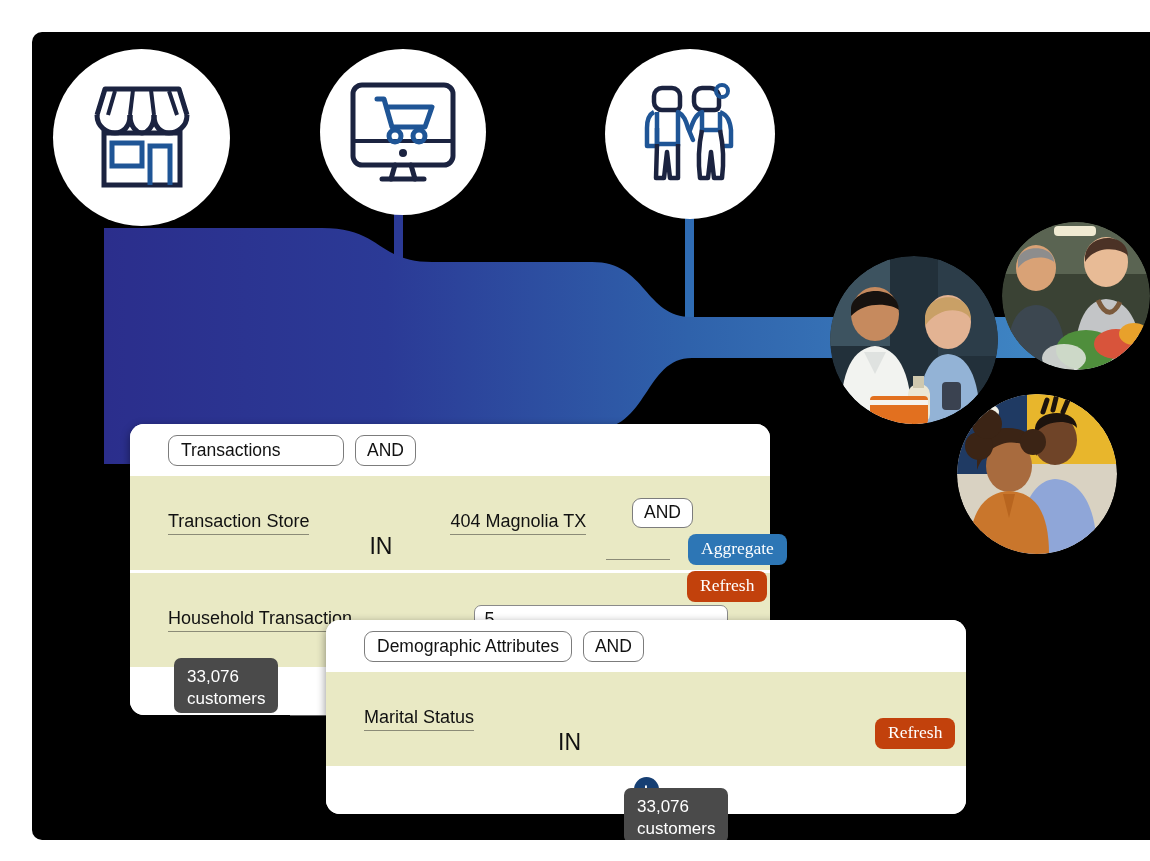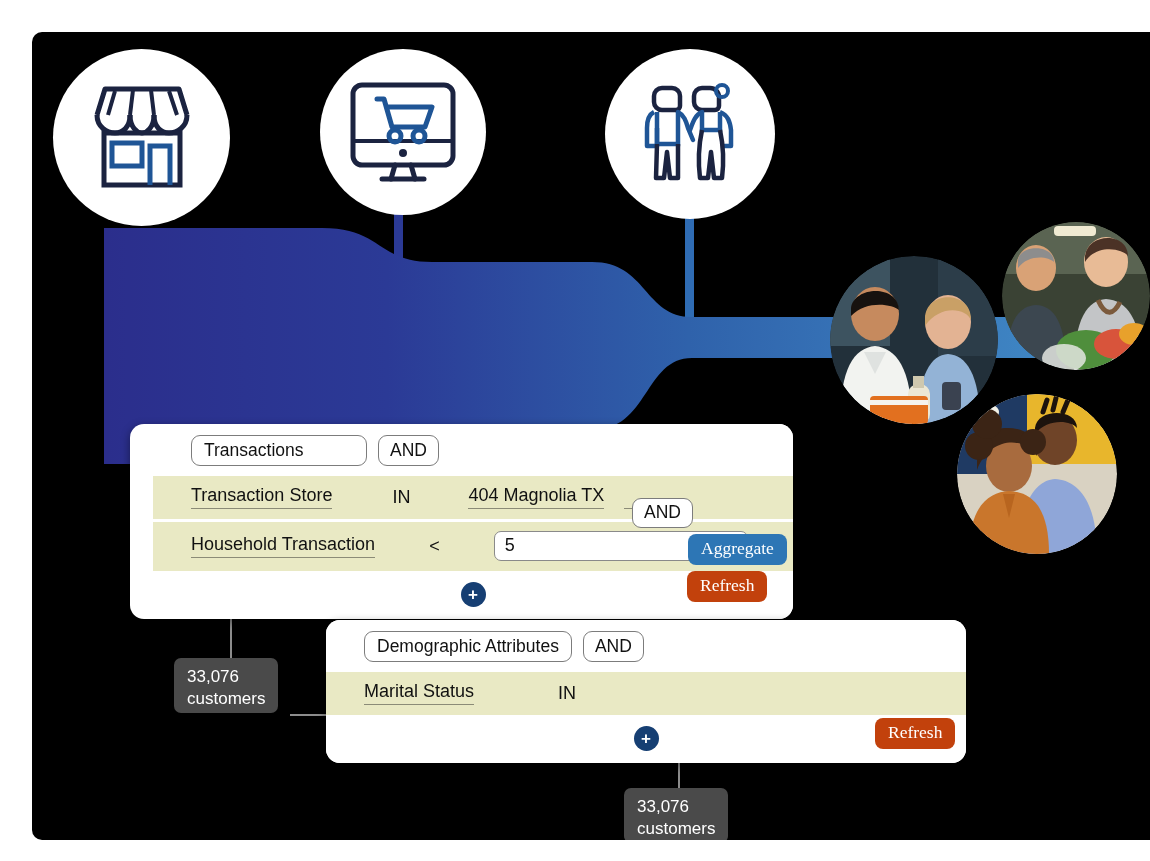--- a/index.html
+++ b/index.html
@@ -50,21 +50,21 @@
 
   .cond-row{
     background:#e9e9c4;display:flex;align-items:center;
     padding:9px 14px 10px 38px;position:relative;min-height:24px;gap:20px;
   }
   .cond-row + .cond-row{border-top:3px solid #ffffff;}
   .fld{
     font-size:18px;color:#111;border-bottom:1.6px solid #8b8b77;
     padding-bottom:2px;white-space:nowrap;
   }
-  .op{font-size:18px;color:#111;white-space:nowrap;}
+  .op{font-size:23px;color:#111;white-space:nowrap;margin-top:48px;}
   .val{
     font-size:18px;color:#111;border-bottom:1.6px solid #8b8b77;
     padding-bottom:2px;white-space:nowrap;
   }
   .val-input{
     border:1px solid #8a8a8a;border-radius:7px;background:#fff;
     font-size:18px;color:#111;padding:3px 10px 4px;min-width:90px;
     font-family:"Liberation Sans", sans-serif;
   }
   .underline-fill{
@@ -273,21 +273,21 @@
         <path d="M12 160 C12 112 32 98 52 97 C74 98 92 112 92 160 Z" fill="#c9762c"></path>
         <path d="M46 100 L52 124 L58 100" fill="#b8651f"></path>
       </g>
     </svg>
   </div>
 
   <div class="conn" style="left:198px;top:556px;width:2px;height:112px;"></div>
   <div class="conn" style="left:258px;top:682px;width:86px;height:2px;"></div>
   <div class="conn" style="left:646px;top:694px;width:2px;height:100px;"></div>
 
-  <div class="panel" style="left:98px;top:392px;width:640px;padding-left:23px;">
+  <div class="panel" style="left:98px;top:392px;width:640px;">
     <div class="panel-inner">
       <div class="panel-head">
         <div class="pill entity">Transactions</div>
         <div class="pill logic">AND</div>
       </div>
 
       <div class="cond-row">
         <span class="fld">Transaction Store</span>
         <span style="width:20px"></span>
         <span class="op">IN</span>

